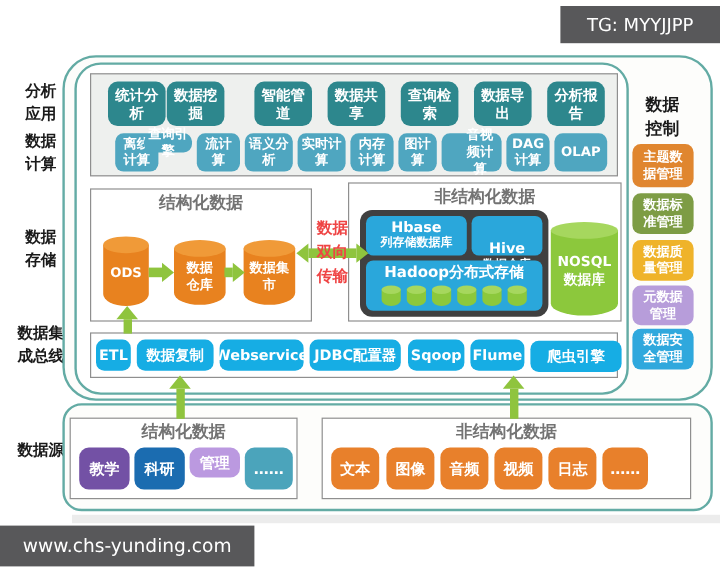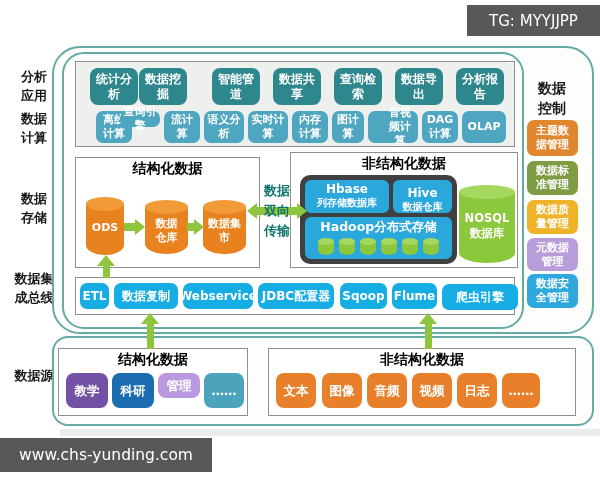--- a/index.html
+++ b/index.html
@@ -2,21 +2,21 @@
 <html><head>
 <meta charset="utf-8">
 <style>
   html,body{margin:0;padding:0;}
   body{font-family:"DejaVu Sans","Liberation Sans",sans-serif;background:#fff;}
   .stage{position:relative;width:600px;height:480px;background:#fff;overflow:hidden;}
   .abs{position:absolute;box-sizing:border-box;}
   .badge{background:#58585a;color:#fff;display:flex;align-items:center;justify-content:center;font-size:15px;}
   .frame{border:2px solid #63aba4;border-radius:28px;background:#fdfdfb;}
   .gbox{border:1.5px solid #8f8f8f;background:#fff;}
-  .box-title{position:absolute;left:0;right:0;text-align:center;font-weight:bold;font-size:14px;color:#000000;}
+  .box-title{position:absolute;left:0;right:0;text-align:center;font-weight:bold;font-size:14px;color:#737373;}
   .side-lbl{position:absolute;font-weight:bold;font-size:13px;color:#1a1a1a;text-align:center;line-height:1.45;}
   .chip{position:absolute;box-sizing:border-box;display:flex;align-items:center;justify-content:center;
         text-align:center;color:#fff;font-weight:bold;border-radius:8px;line-height:1.25;padding:1px 2px;}
   .r1{background:#2d878d;font-size:12px;}
   .r2{background:#4fa6c0;font-size:11px;border-radius:7px;}
   .buschip{background:#16ade4;font-size:12px;border-radius:7px;white-space:nowrap;}
   .ctl{font-size:11px;border-radius:7px;padding:0 7px;}
   .srcchip{font-size:12.5px;border-radius:8px;}
   .cyl{position:absolute;}
   .cyl .body{position:absolute;left:0;right:0;top:7px;bottom:0;background:var(--c);border-radius:0 0 50% 50%/0 0 10px 10px;}
@@ -27,21 +27,21 @@
   .arr-up{position:absolute;display:flex;flex-direction:column;align-items:center;z-index:6;}
   .arr-up .hd{width:0;height:0;border-left:9px solid transparent;border-right:9px solid transparent;border-bottom:11px solid #8fc43e;}
   .arr-up .sh{width:7px;flex:1;background:#8fc43e;}
   .arr-right{position:absolute;display:flex;align-items:center;z-index:6;}
   .arr-right .sh{height:8px;flex:1;background:#8fc43e;}
   .arr-right .hd{width:0;height:0;border-top:8px solid transparent;border-bottom:8px solid transparent;border-left:10px solid #8fc43e;}
   .arr-dbl{position:absolute;display:flex;align-items:center;z-index:1;}
   .arr-dbl .hdl{width:0;height:0;border-top:8px solid transparent;border-bottom:8px solid transparent;border-right:10px solid #8fc43e;}
   .arr-dbl .hdr{width:0;height:0;border-top:8px solid transparent;border-bottom:8px solid transparent;border-left:10px solid #8fc43e;}
   .arr-dbl .sh{height:8px;flex:1;background:#8fc43e;}
-  .transfer{position:absolute;z-index:2;font-weight:bold;font-size:13px;color:#0f766e;text-align:center;line-height:20px;}
+  .transfer{position:absolute;z-index:2;font-weight:bold;font-size:13px;color:#ef4444;text-align:center;line-height:20px;}
   .mrow{position:absolute;left:0;right:0;bottom:4px;display:flex;justify-content:center;gap:5px;}
   .mcyl{width:16px;height:14px;background:#8cc83c;border-radius:0 0 50% 50%/0 0 5px 5px;position:relative;}
   .mcyl::before{content:"";position:absolute;left:0;right:0;top:-3px;height:7px;background:#a6d75e;border-radius:50%;}
 </style>
 </head>
 <body>
 
 <div class="stage">
 
   <div class="abs badge" style="left:467px;top:5px;width:133px;height:31px;">TG: MYYJJPP</div>
@@ -115,21 +115,21 @@
   </div>
 
   <div class="abs gbox" style="left:290px;top:152px;width:228px;height:116px;"></div>
   <div class="box-title" style="left:290px;top:155px;width:228px;">非结构化数据</div>
   <div class="abs greenbox" style="left:300px;top:175px;width:157px;height:89px;">
     <div class="bluebox" style="left:5px;top:5px;width:84px;height:33px;">
       <div style="font-size:12px;font-weight:bold;line-height:15px;margin-top:2px;">Hbase</div>
       <div style="font-size:10px;font-weight:bold;line-height:12px;">列存储数据库</div>
     </div>
     <div class="bluebox" style="left:93px;top:5px;width:59px;height:33px;">
-      <div style="font-size:12px;font-weight:bold;line-height:15px;margin-top:6px;">Hive</div>
+      <div style="font-size:12px;font-weight:bold;line-height:15px;margin-top:20px;">Hive</div>
       <div style="font-size:10px;font-weight:bold;line-height:12px;">数据仓库</div>
     </div>
     <div class="bluebox" style="left:5px;top:42px;width:147px;height:42px;">
       <div style="font-size:12.5px;font-weight:bold;line-height:16px;margin-top:2px;">Hadoop分布式存储</div>
       <div class="mrow">
         <div class="mcyl"></div>
         <div class="mcyl"></div>
         <div class="mcyl"></div>
         <div class="mcyl"></div>
         <div class="mcyl"></div>

